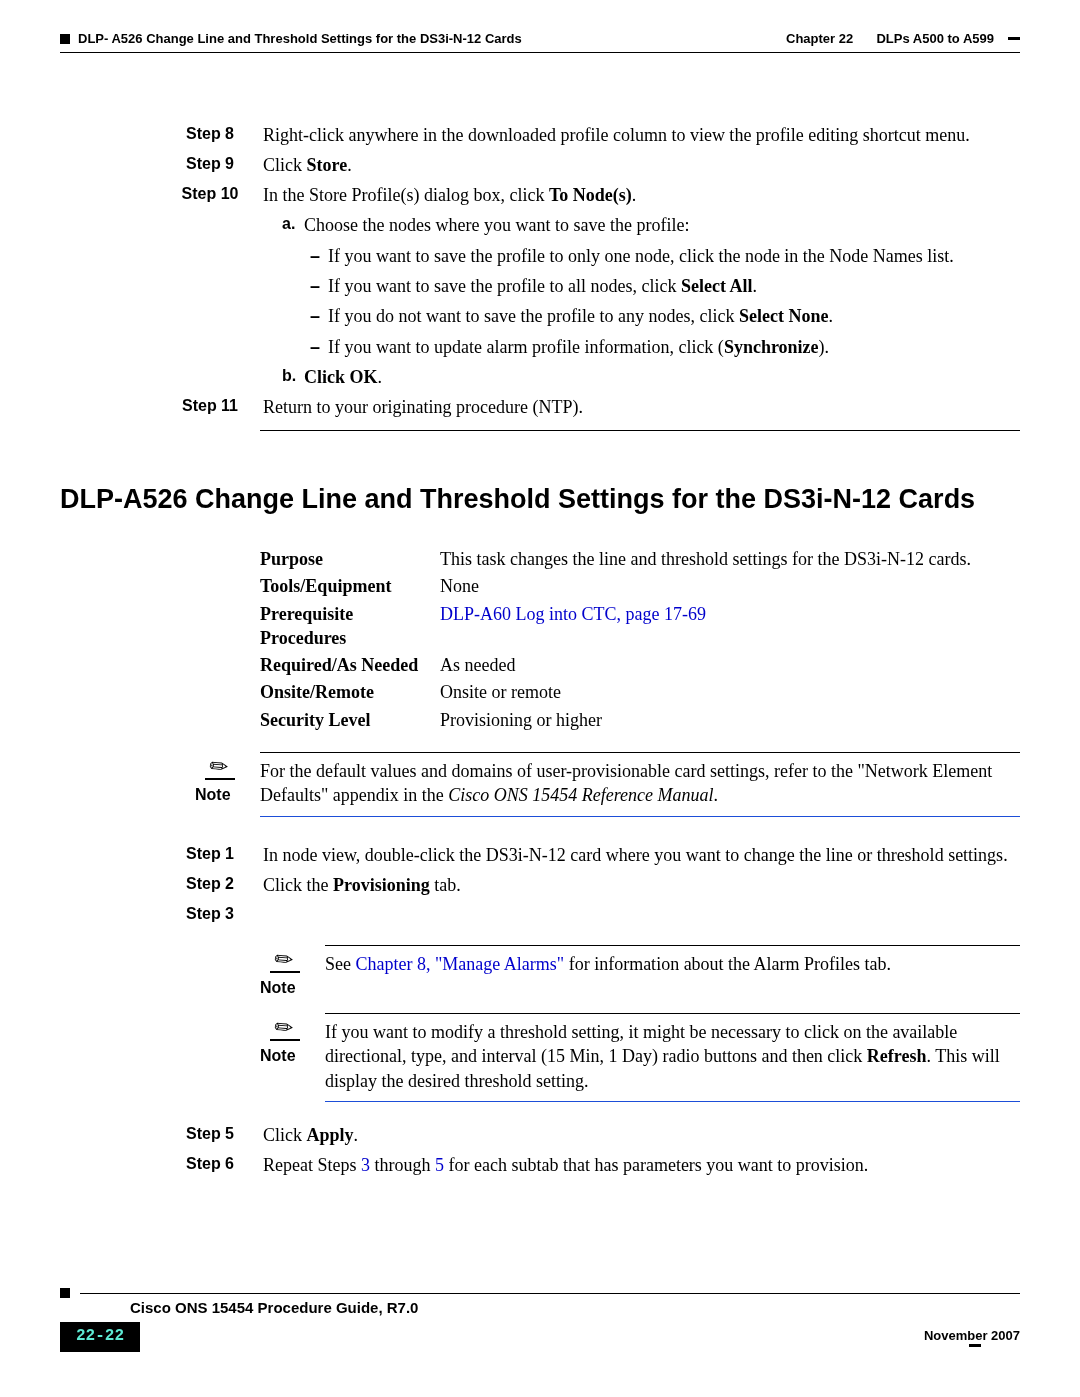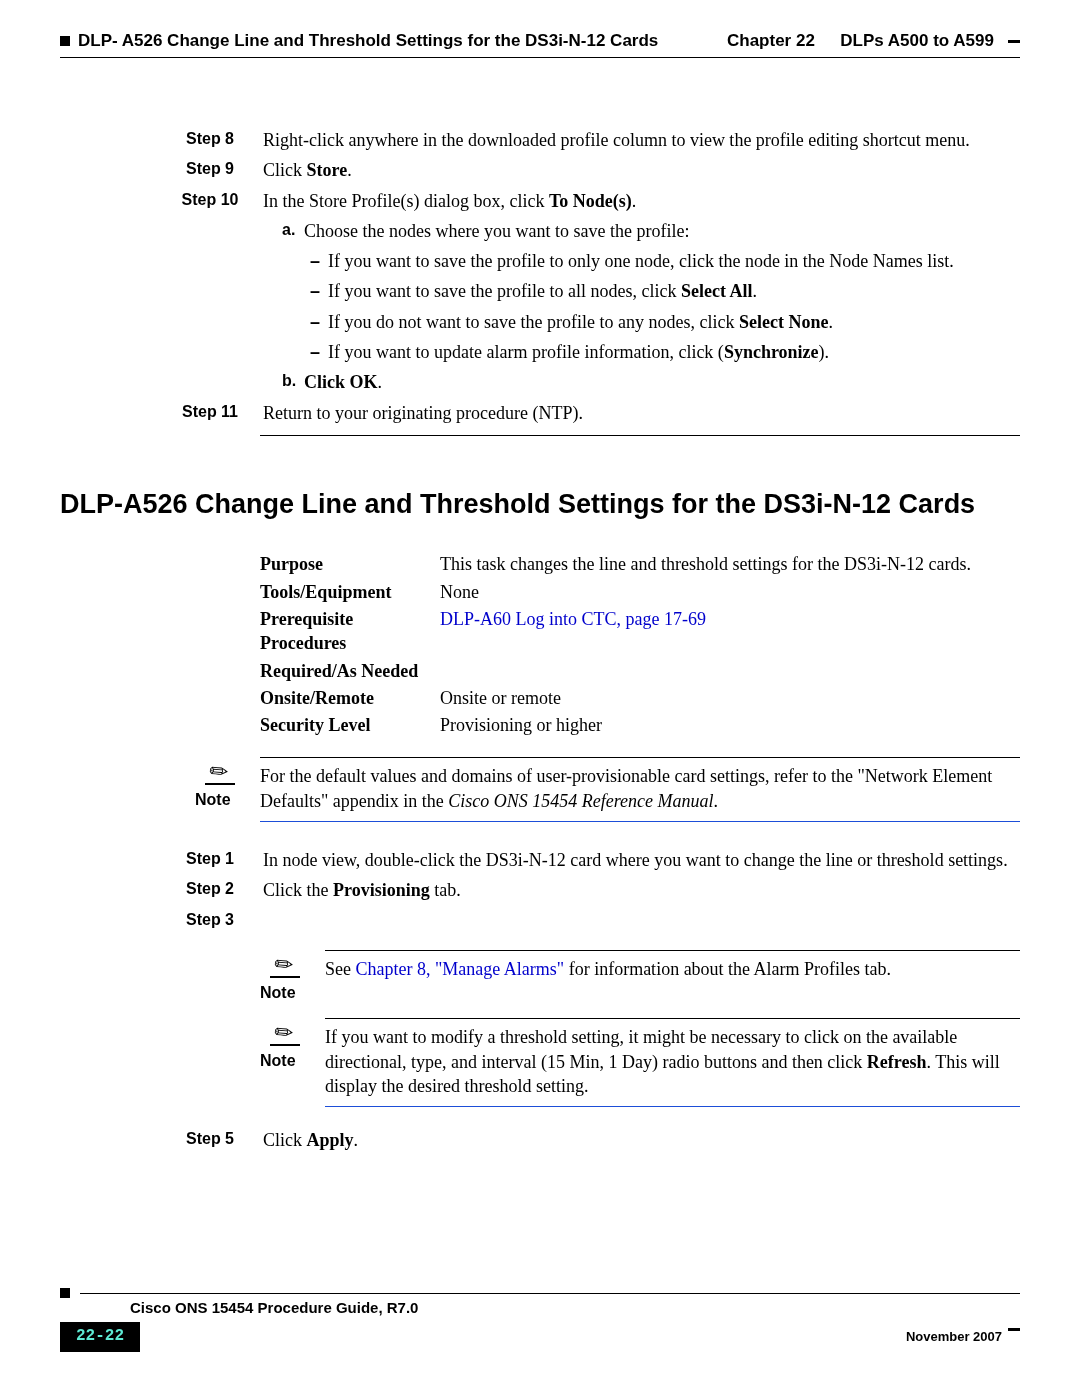--- a/index.html
+++ b/index.html
@@ -16,21 +16,21 @@
     box-sizing: border-box;
     padding: 30px 60px 50px 60px;
     font-size: 18px;
     line-height: 1.35;
   }
   .header {
     display: flex;
     justify-content: space-between;
     align-items: flex-end;
     font-family: Arial, Helvetica, sans-serif;
-    font-size: 17px;
+    font-size: 13px;
     font-weight: bold;
   }
   .header-left {
     display: flex;
     align-items: center;
     gap: 8px;
   }
   .square {
     width: 10px;
     height: 10px;
@@ -190,21 +190,22 @@
     font-family: Liberation Mono, monospace;
     font-size: 16px;
     font-weight: bold;
     padding: 4px 16px;
   }
   .footer-date {
     font-family: Arial, Helvetica, sans-serif;
     font-size: 13px;
     font-weight: bold;
     display: flex;
-    align-items: flex-start;
+    align-items: center;
+    flex-direction: column;
   }
 </style>
 </head>
 <body>
 
 <div class="page">
 
   <div class="header">
     <div class="header-left">
       <span class="square"></span>
@@ -292,20 +293,21 @@
       <div class="info-row">
           <div class="info-label">Tools/Equipment</div>
           <div class="info-value">None</div>
         </div>
       <div class="info-row">
           <div class="info-label">Prerequisite Procedures</div>
           <div class="info-value link">DLP-A60 Log into CTC, page 17-69</div>
         </div>
       <div class="info-row">
           <div class="info-label">Required/As Needed</div>
+          <div class="info-value">As needed</div>
         </div>
       <div class="info-row">
           <div class="info-label">Onsite/Remote</div>
           <div class="info-value">Onsite or remote</div>
         </div>
       <div class="info-row">
           <div class="info-label">Security Level</div>
           <div class="info-value">Provisioning or higher</div>
         </div>
     </div>
@@ -364,20 +366,26 @@
     <div style="height:15px"></div>
 
 
     <div class="step-row">
       <div class="step-label">Step 5</div>
       <div class="step-body">
         <span>Click </span><span class="bold">Apply</span><span>.</span>
       </div>
     </div>
 
+    <div class="step-row">
+      <div class="step-label">Step 6</div>
+      <div class="step-body">
+        <span>Repeat Steps </span><span class="link">3</span><span> through </span><span class="link">5</span><span> for each subtab that has parameters you want to provision.</span>
+      </div>
+    </div>
 
   </div>
 
   <div class="footer">
     <div class="footer-top">
       <span class="square"></span>
       <div class="footer-rule"></div>
     </div>
     <div class="footer-title">Cisco ONS 15454 Procedure Guide, R7.0</div>
     <div class="footer-bottom">

